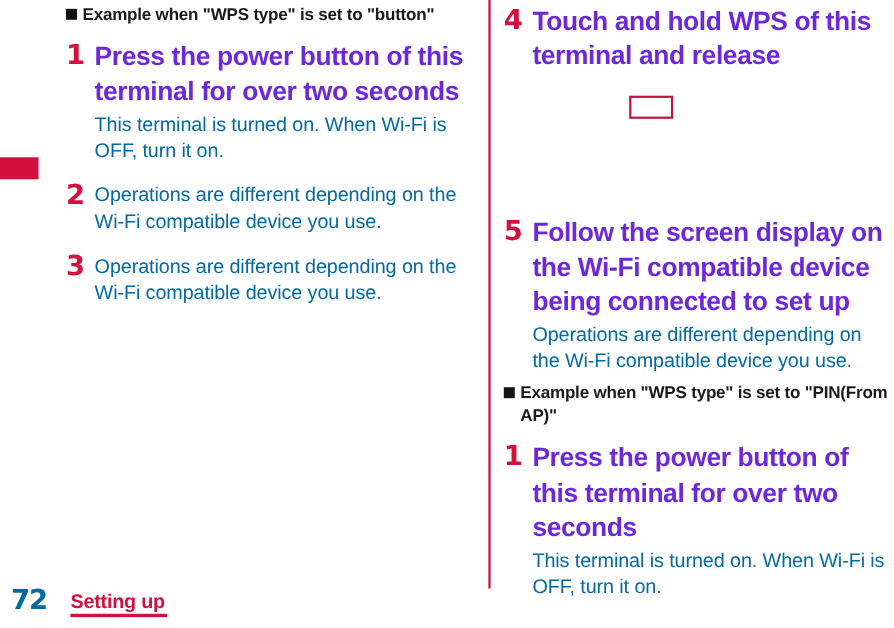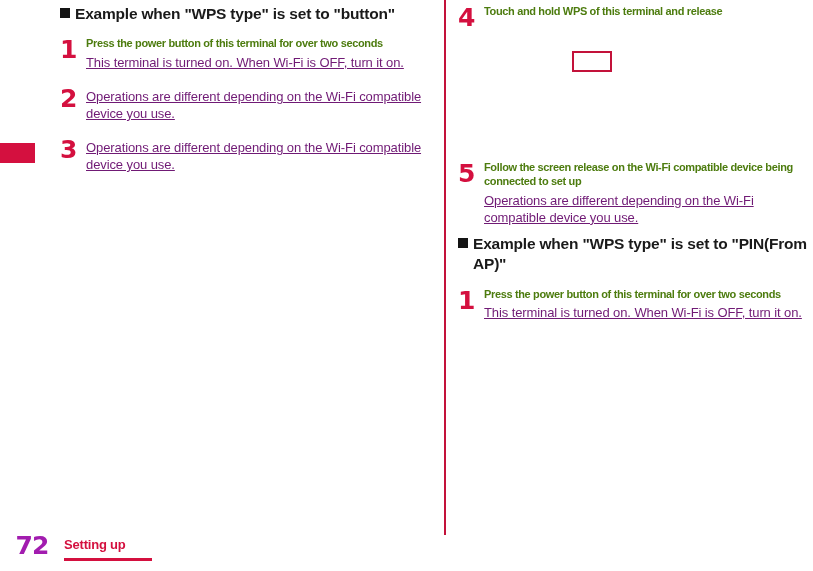--- a/index.html
+++ b/index.html
@@ -80,33 +80,32 @@
     font-family: "DejaVu Sans", sans-serif;
     font-weight: bold;
     font-size: 25px;
     line-height: 1.0;
     text-align: left;
     padding-top: 1px;
   }
   .step-body { flex: 1 1 auto; }
 
   .step-title {
-    font-size: 11px;
-    font-weight: bold;
-    color: #4d7c0f;
+    font-size: 24px;
+    font-weight: bold;
+    color: #6d28d9;
     line-height: 1.30;
     letter-spacing: -0.35px;
   }
   .step-note {
-    font-size: 13px;
-    color: #701a75;
+    font-size: 18px;
+    color: #0369a1;
     line-height: 1.32;
     margin-top: 3px;
     letter-spacing: -0.1px;
-    text-decoration: underline;
   }
 
   
   .figure-area {
     position: relative;
     height: 130px;
   }
   .fig-box {
     position: absolute;
     left: 114px;
@@ -123,32 +122,32 @@
     left: 0;
     bottom: 0;
     width: 813px;
     height: 46px;
   }
   .folio {
     position: absolute;
     left: 10px;
     top: 6px;
     width: 44px;
-    text-align: center;
+    text-align: left;
     font-family: "DejaVu Sans", sans-serif;
     font-weight: bold;
     font-size: 25px;
-    color: #a21caf;
+    color: #0369a1;
     letter-spacing: -1px;
   }
   .footer-chapter {
     position: absolute;
     left: 64px;
     top: 12px;
-    font-size: 13px;
+    font-size: 18px;
     font-weight: bold;
     color: #d4103f;
     letter-spacing: -0.2px;
     padding-bottom: 2px;
   }
   .footer-rule {
     position: absolute;
     left: 64px;
     top: 33px;
     width: 88px;
@@ -210,21 +209,21 @@
       </div>
     </div>
 
     <div class="figure-area">
       <div class="fig-box"></div>
     </div>
 
     <div class="step">
       <div class="step-num">5</div>
       <div class="step-body">
-        <div class="step-title">Follow the screen release on the Wi-Fi compatible device being connected to set up</div>
+        <div class="step-title">Follow the screen display on the Wi-Fi compatible device being connected to set up</div>
         <div class="step-note">Operations are different depending on the Wi-Fi compatible device you use.</div>
       </div>
     </div>
 
     <div class="sect-head mt-8">
       <span class="sq"></span>
       <span class="sh-text">Example when "WPS type" is set to "PIN(From AP)"</span>
     </div>
 
     <div class="step mt-12">

